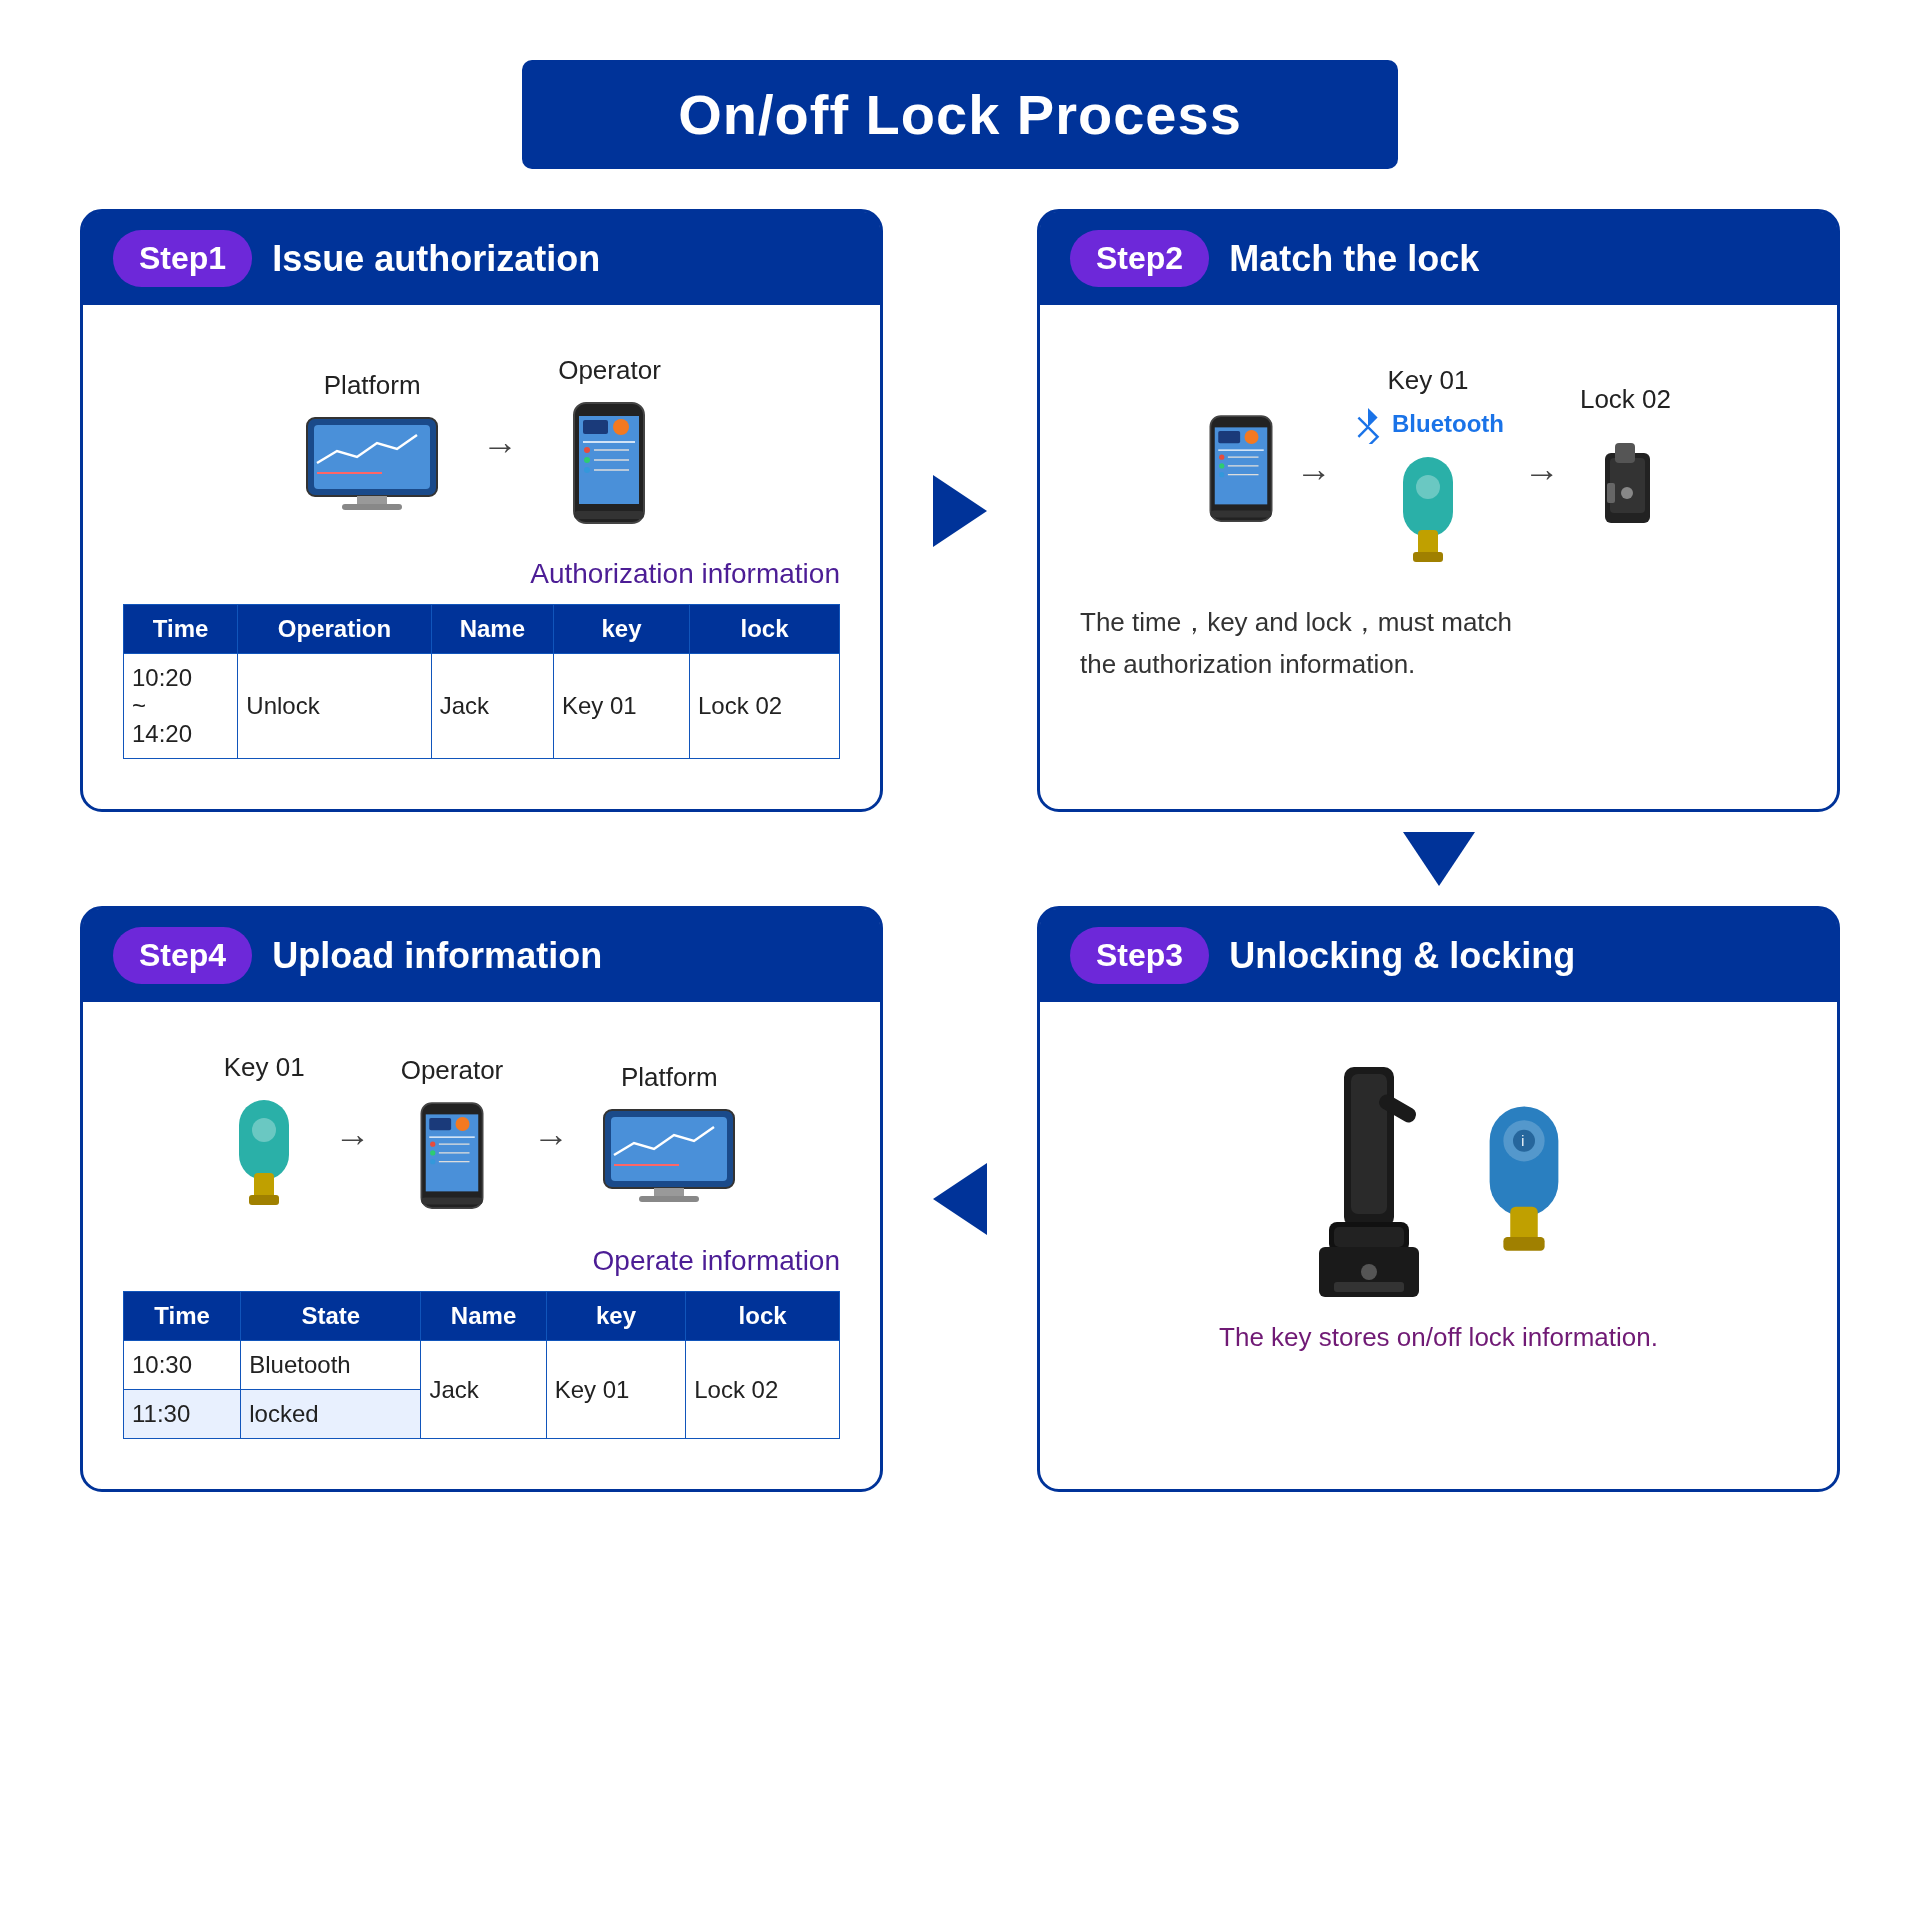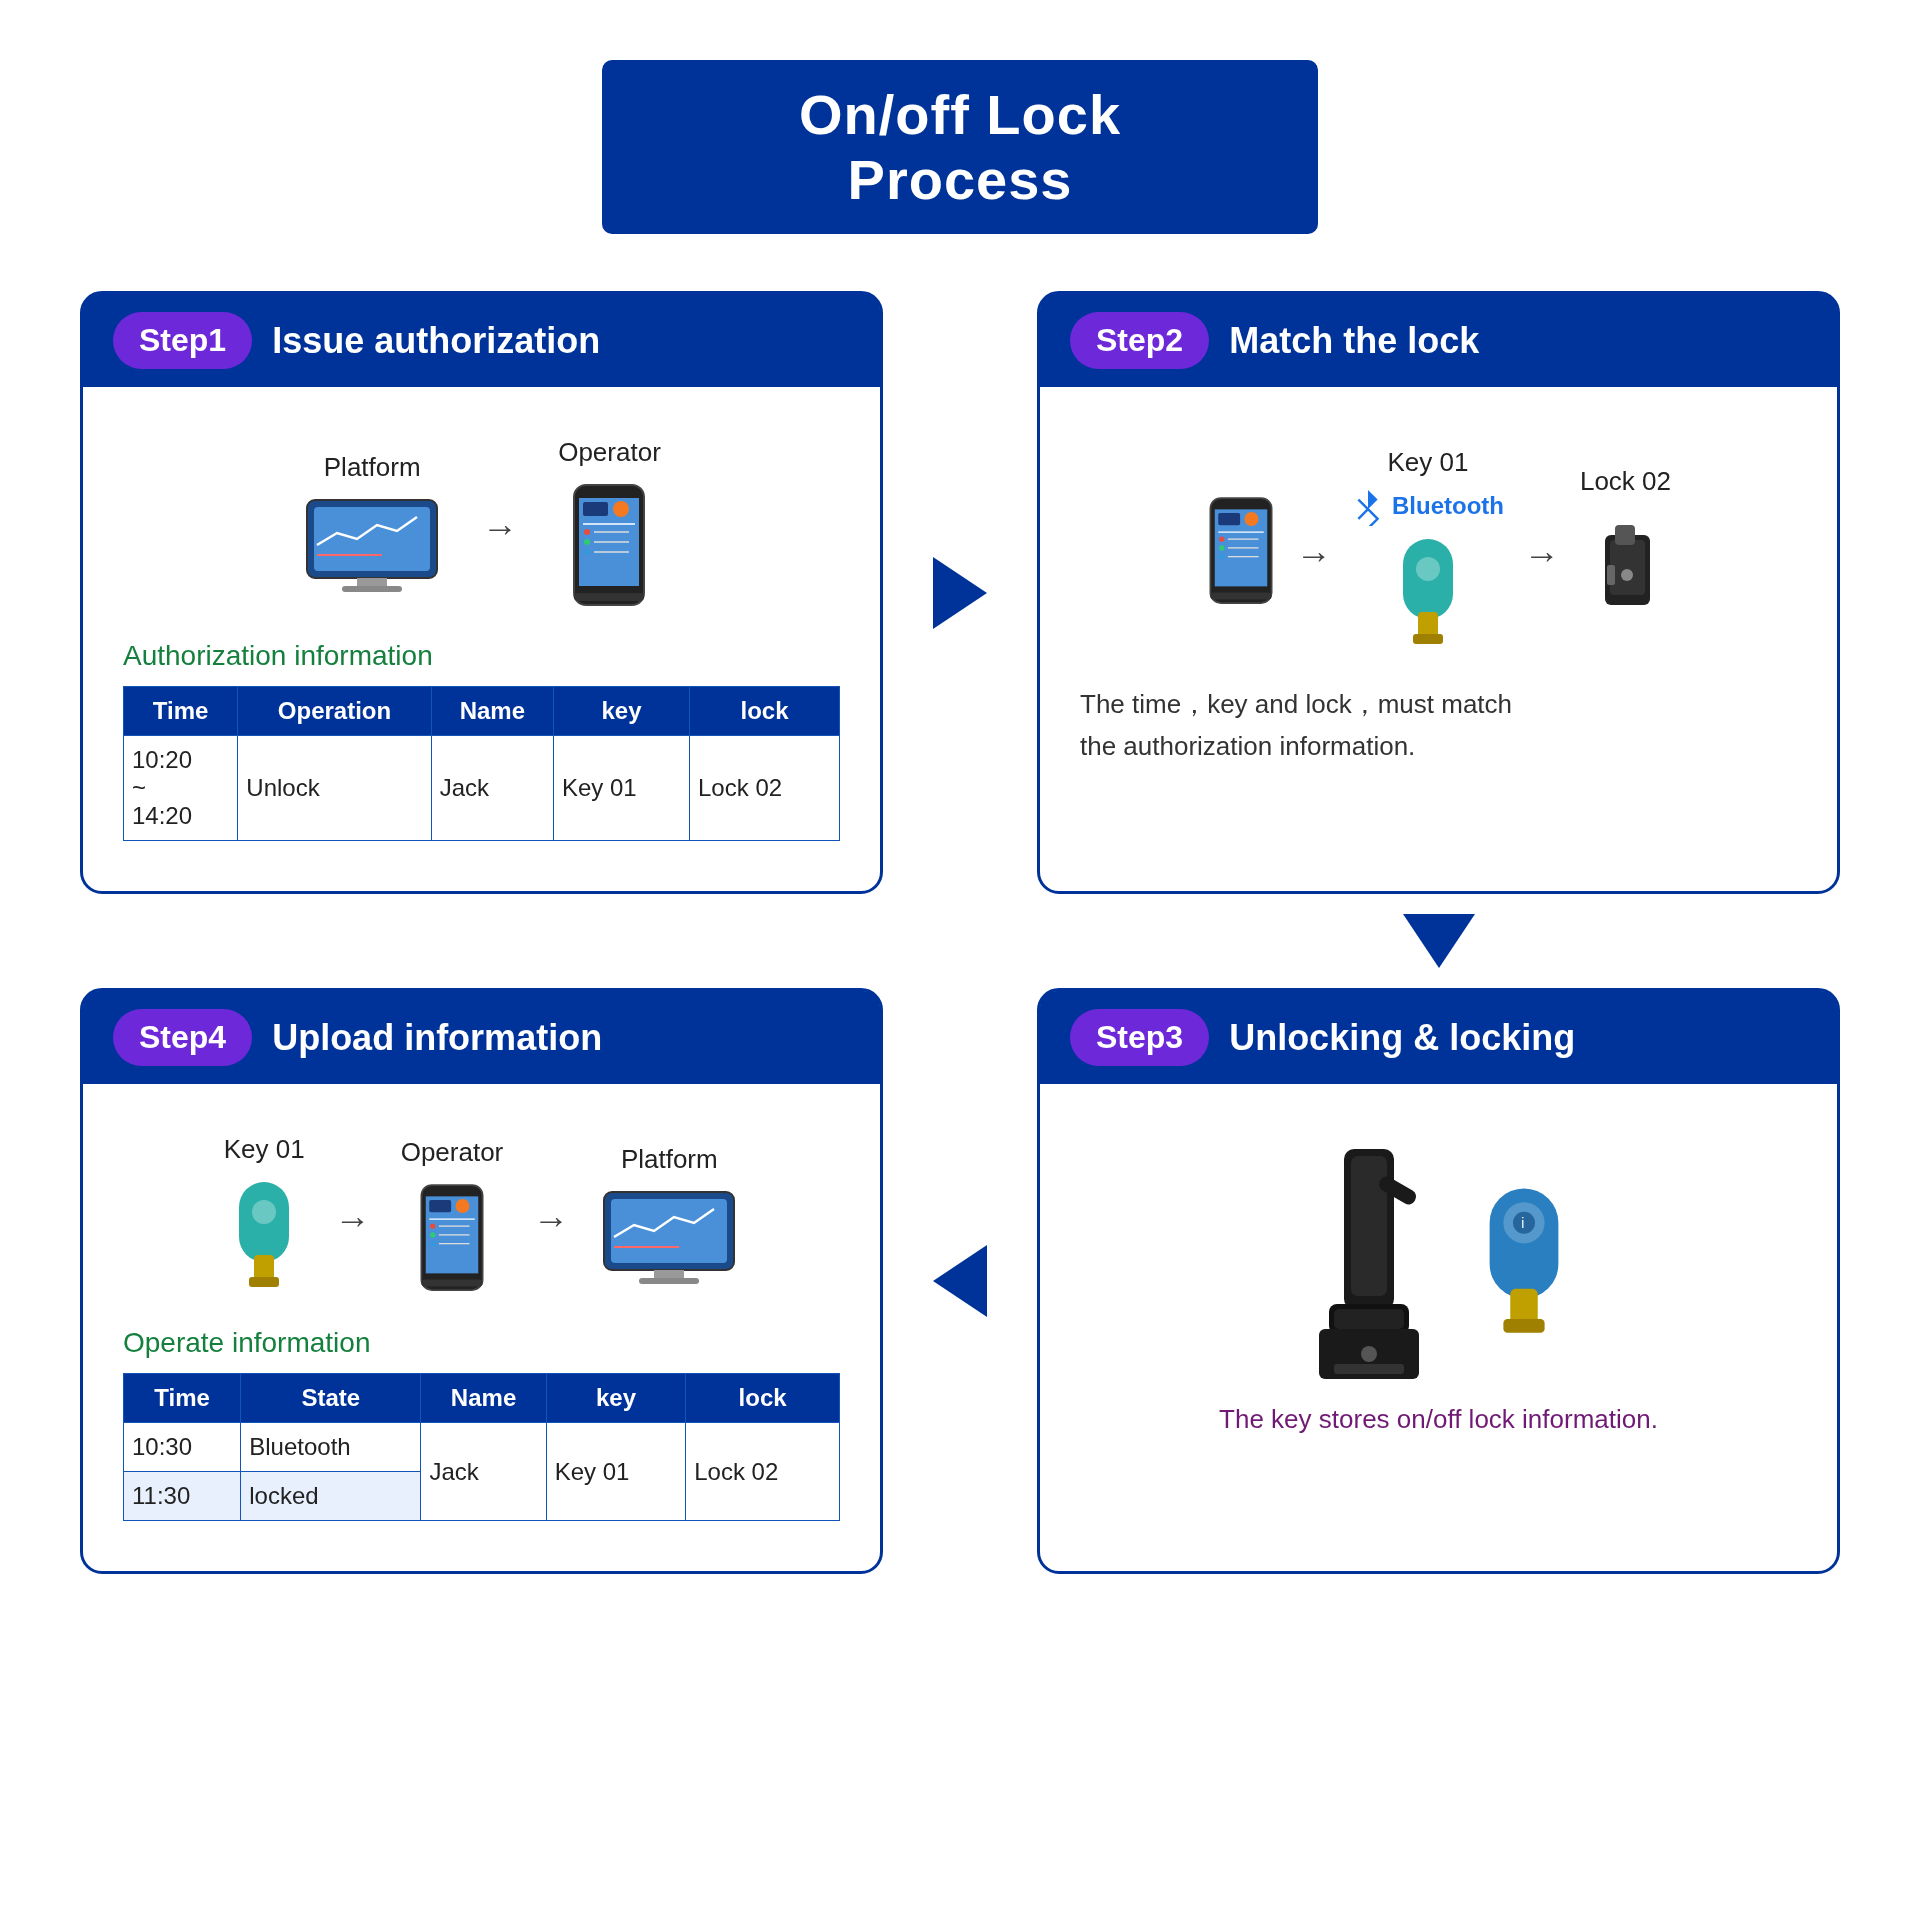--- a/index.html
+++ b/index.html
@@ -12,22 +12,22 @@
       flex-direction: column;
       align-items: center;
       padding: 60px 80px;
     }
 
     
     .main-title-bar {
       background: #003399;
       border-radius: 10px;
       padding: 22px 100px;
-      margin-bottom: 57px;
-      width: 716px;
+      margin-bottom: 40px;
+      width: 876px;
       text-align: center;
     }
     .main-title-bar h1 {
       color: #fff;
       font-size: 56px;
       font-weight: 900;
       letter-spacing: 1px;
     }
 
     
@@ -88,23 +88,23 @@
       width: 140px;
       height: 100px;
     }
     .phone-icon {
       width: 80px;
       height: 130px;
     }
 
     
     .section-heading {
-      text-align: left;
+      text-align: right;
       font-size: 28px;
-      color: #15803d;
+      color: #4c1d95;
       margin-bottom: 14px;
     }
 
     
     .info-table {
       width: 100%;
       border-collapse: collapse;
       font-size: 24px;
     }
     .info-table th {

